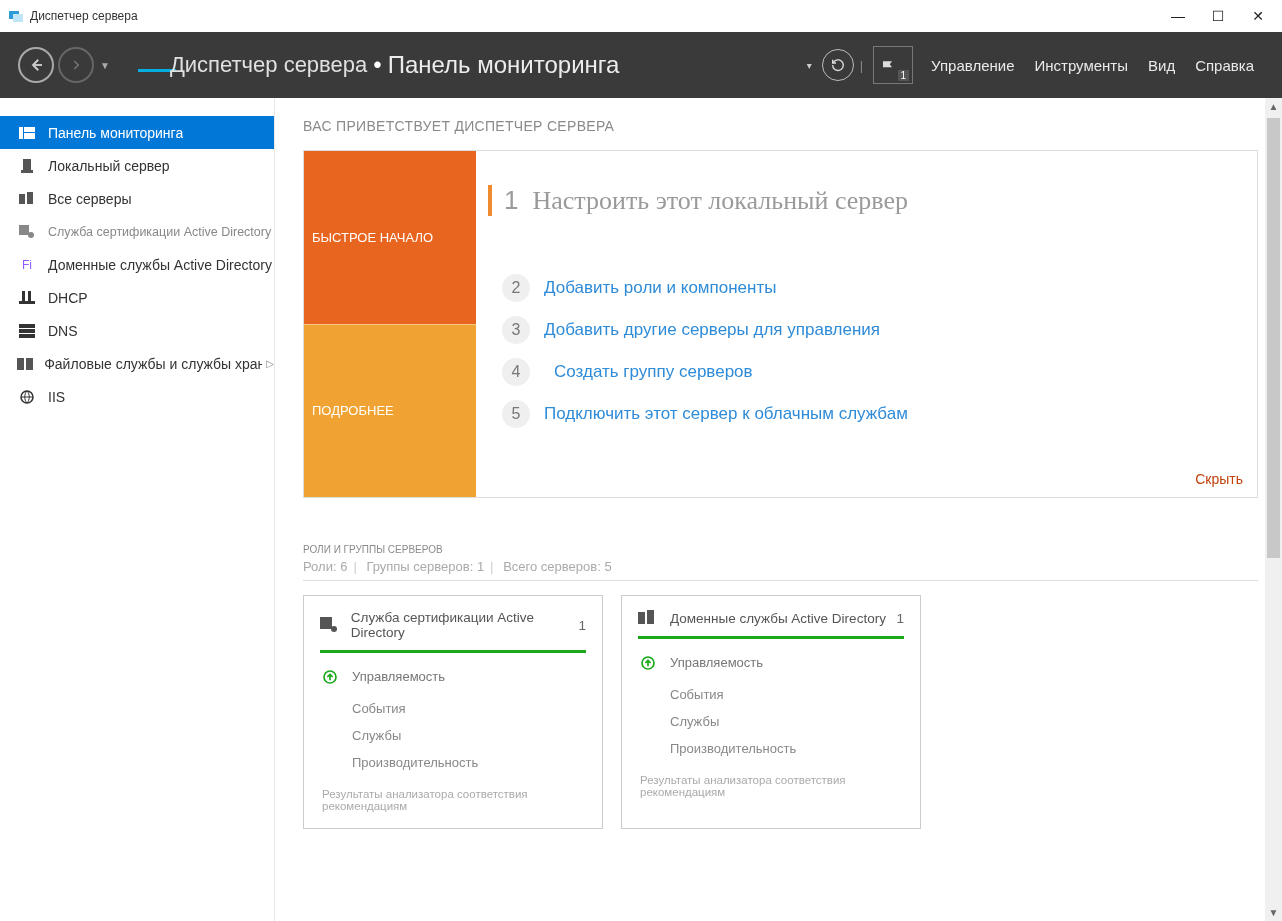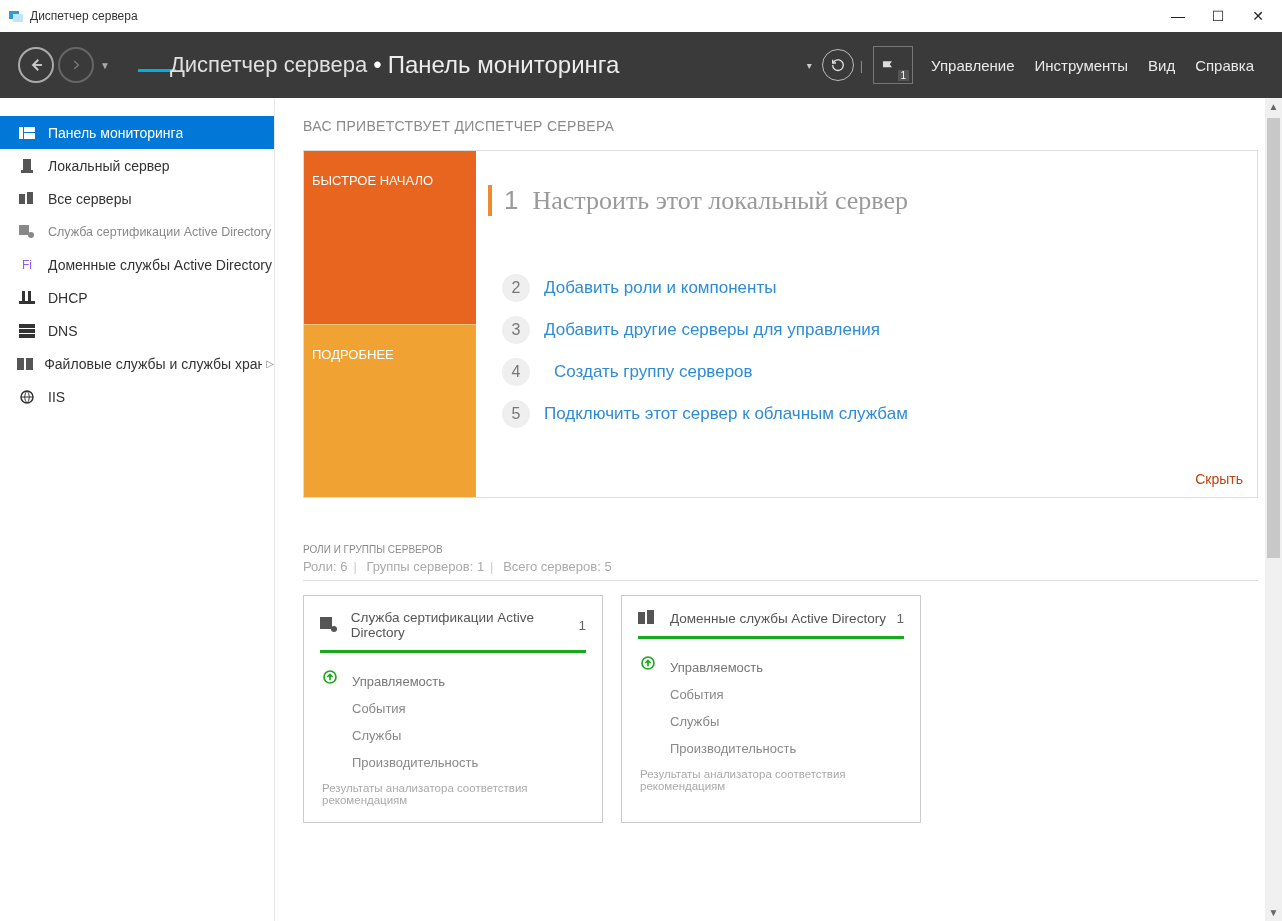--- a/index.html
+++ b/index.html
@@ -35,21 +35,21 @@
   .sidebar-item.active { background:#0178d7; color:#fff; }
   .sidebar-item .sicon { width:22px; height:16px; margin-right:10px; display:inline-flex; align-items:center; justify-content:center; color:inherit; }
   .sidebar-item .label { white-space:nowrap; overflow:hidden; }
   .sidebar-item.small { color:#888; font-size:12.5px; }
 
   .content { flex:1; padding: 20px 24px 0 28px; background:#fff; position:relative; }
   .welcome-label { color:#8a8a8a; font-size:14px; letter-spacing:0.3px; margin-bottom:16px; }
 
   .welcome-box { border:1px solid #ddd; display:flex; height:348px; }
   .wb-side { width:172px; display:flex; flex-direction:column; }
-  .wb-tile { flex:1; display:flex; align-items:flex-start; padding:22px 8px; color:#fff; font-size:13px; }
+  .wb-tile { flex:1; display:flex; align-items:center; padding:8px 8px; color:#fff; font-size:13px; }
   .wb-tile.orange { background:#e86520; }
   .wb-tile.amber { background:#f0a332; }
   .wb-tile.amber2 { background:#f0a332; border-top:1px solid rgba(255,255,255,0.4);}
   .wb-main { flex:1; padding:20px 26px 8px 26px; position:relative; background:#fff; }
   .step-row { display:flex; align-items:center; margin:14px 0; }
   .step-num { width:28px; height:28px; border-radius:50%; background:#efefef; color:#777; display:inline-flex; align-items:center; justify-content:center; font-size:16px; margin-right:14px; }
   .step1 .step-num { background:transparent; font-size:26px; color:#9a9a9a; border-left:4px solid #f08a2e; border-radius:0; width:auto; height:auto; padding-left:12px; margin-left:-14px;}
   .step1 .step-text { font-size:26px; color:#9a9a9a;font-family:Liberation Serif, serif; }
   .step-text { font-size:17px; color:#2e8bd8; cursor:pointer; }
   .step4 .step-text { margin-left:10px; }
@@ -60,24 +60,24 @@
   .roles-sub { color:#aaa; font-size:13px; margin-top:4px; }
   .roles-sub .sep { margin:0 6px; color:#ccc;}
   .roles-divider { border-top:1px solid #ddd; margin-top:6px; margin-bottom:14px; }
 
   .cards { display:flex; gap:18px; }
   .card { width:300px; border:1px solid #ccc; padding:14px 16px 10px 16px; }
   .card-head { display:flex; align-items:center; color:#555; font-size:13.5px; margin-bottom:10px; }
   .card-head .cicon { width:22px; margin-right:10px; display:inline-flex; }
   .card-head .count { margin-left:auto; color:#666;}
   .greenbar { height:3px; background:#1aa91a; margin-bottom:10px; }
-  .card-row { display:flex; align-items:flex-end; color:#777; font-size:13px; padding:6px 0 6px 2px; }
+  .card-row { display:flex; align-items:flex-start; color:#777; font-size:13px; padding:6px 0 6px 2px; }
   .card-row .ricon { width:24px; color:#1aa91a; font-size:16px; margin-right:6px;}
   .card-row.plain { padding-left:32px; color:#888; font-size:13px;}
-  .card-row.tiny { padding-left:2px; color:#aaa; font-size:11.5px; }
+  .card-row.tiny { padding-left:2px; color:#aaa; font-size:11.5px; margin-top:6px;}
   
   .vscroll { position:absolute; right:0; top:0; bottom:0; width:17px; background:#f0f0f0; }
   .vscroll .thumb { position:absolute; left:2px; right:2px; top:20px; height:440px; background:#c8c8c8; }
   .vscroll .arrow { position:absolute; left:0; right:0; height:17px; text-align:center; color:#666; font-size:10px; line-height:17px;}
   .vscroll .arrow.up{top:0;} .vscroll .arrow.down{bottom:0;}
 
 </style>
 </head>
 <body>
 

